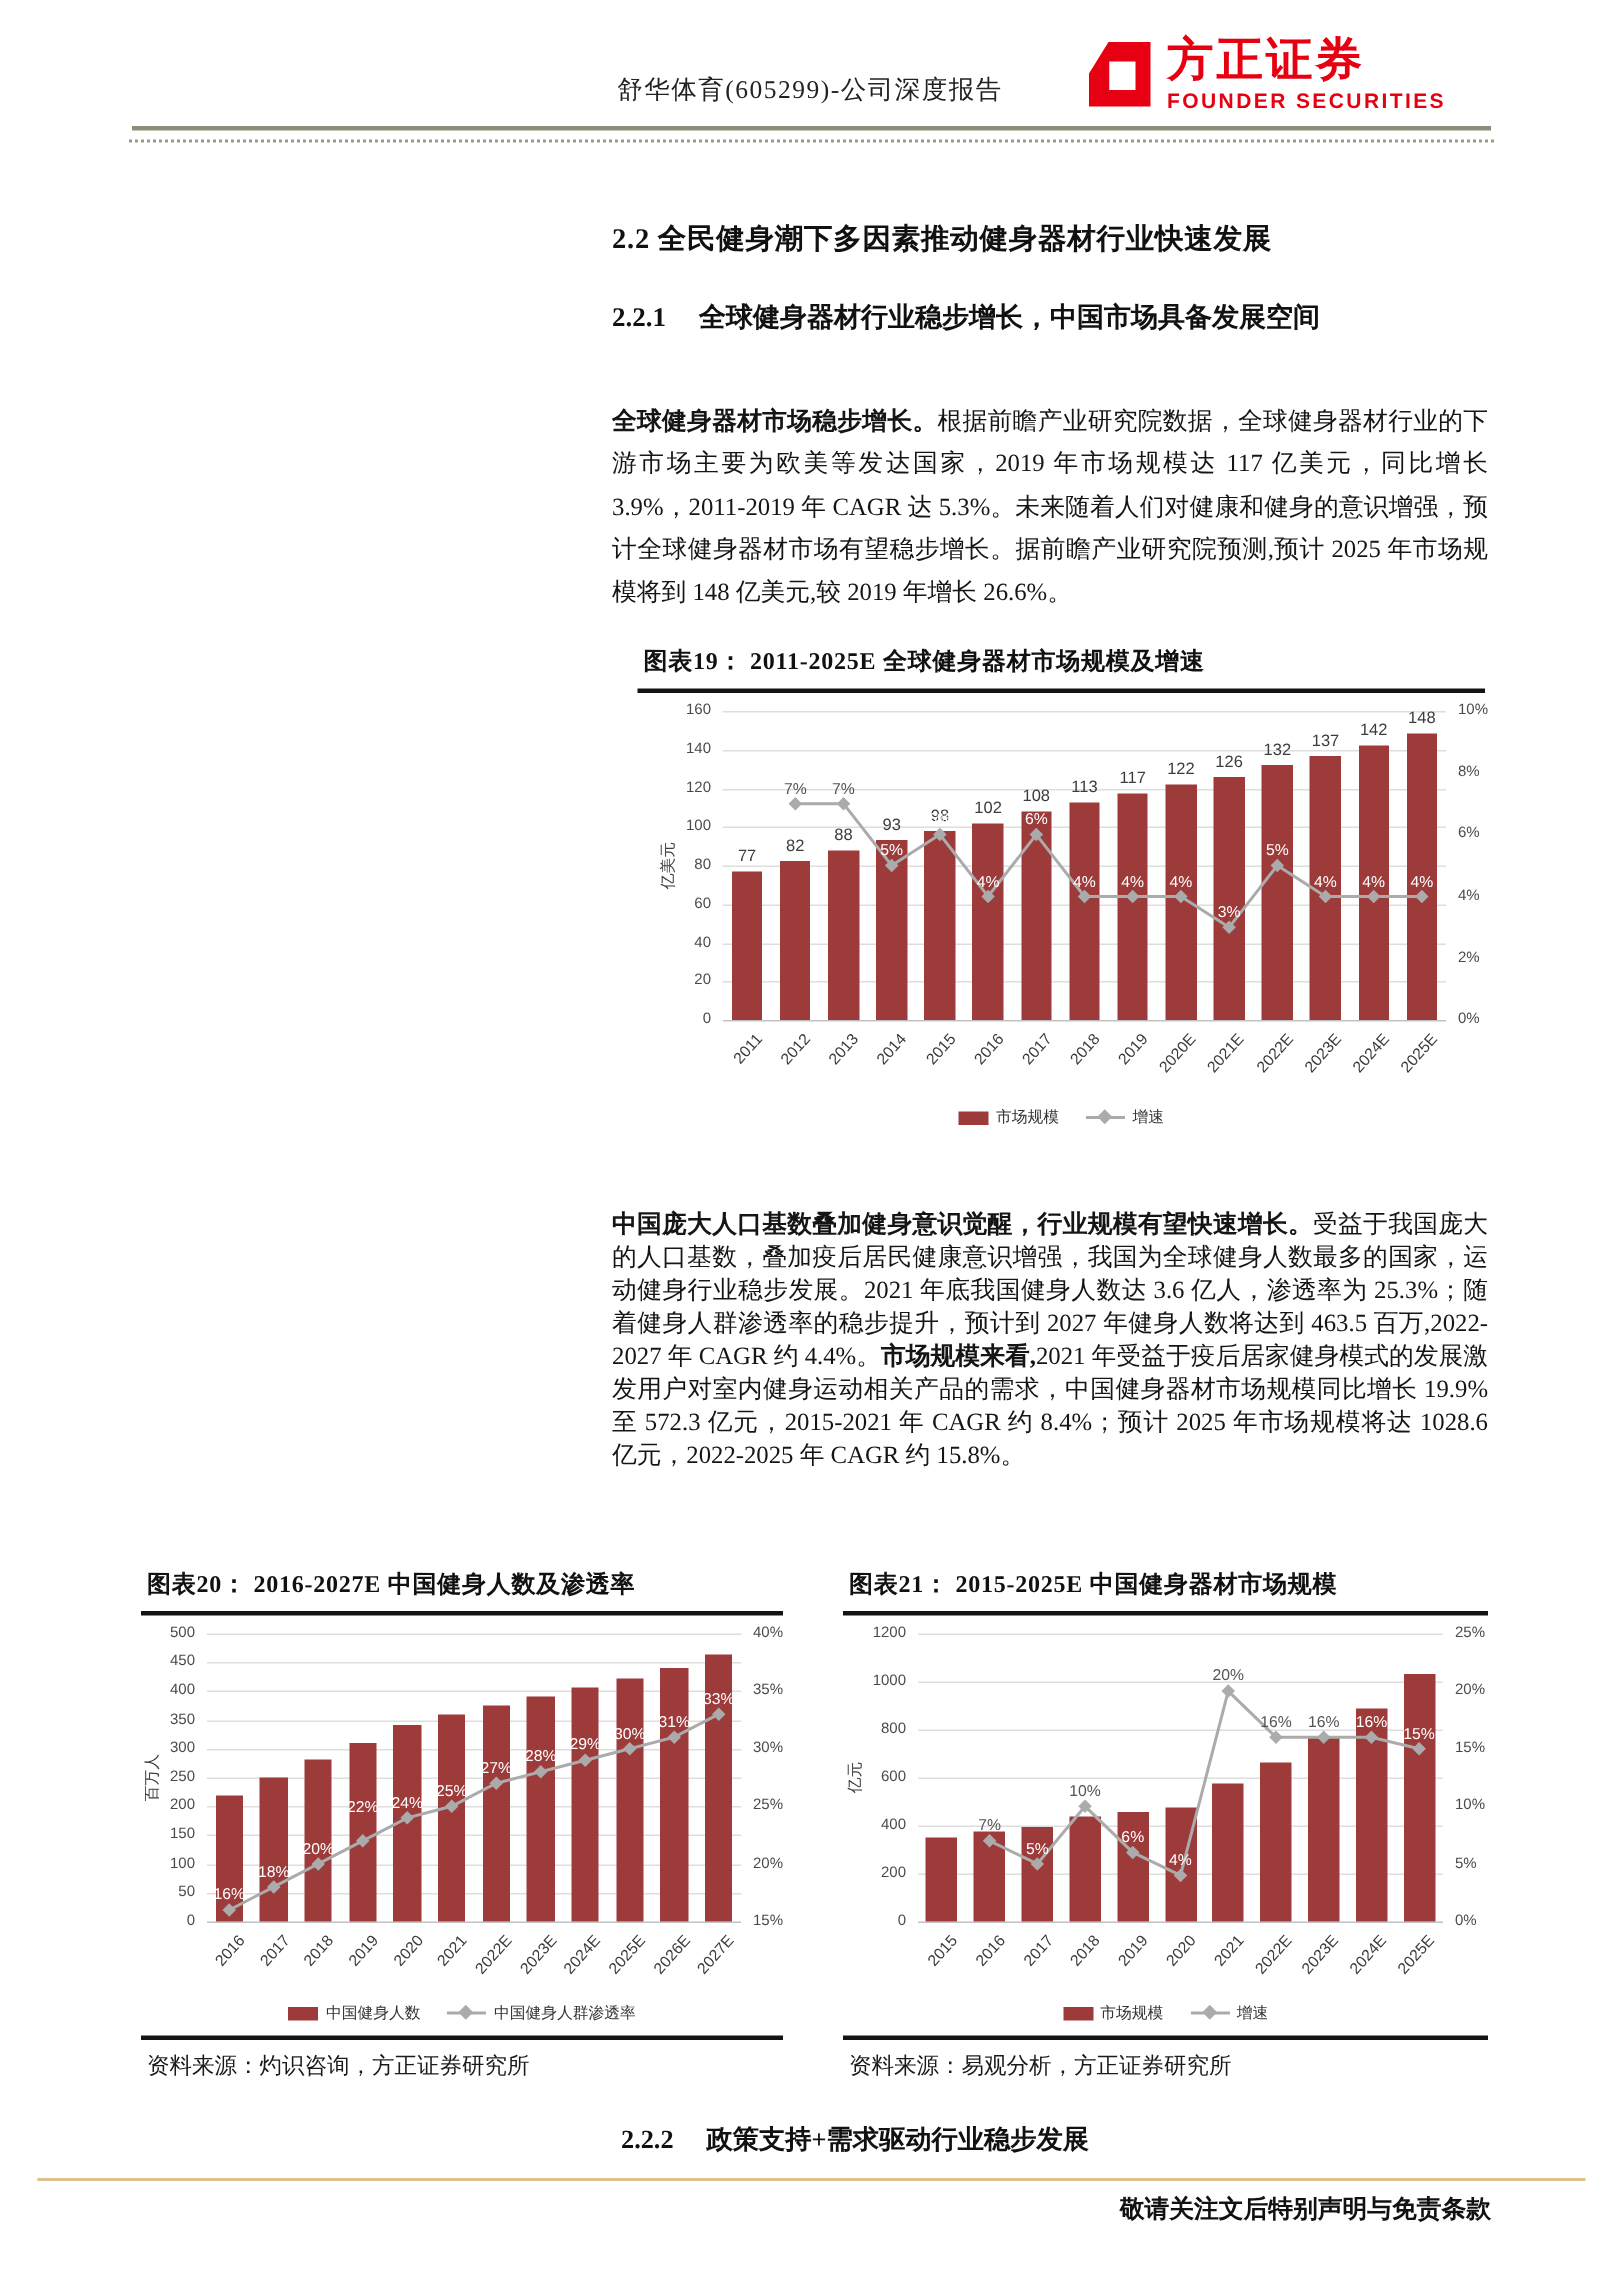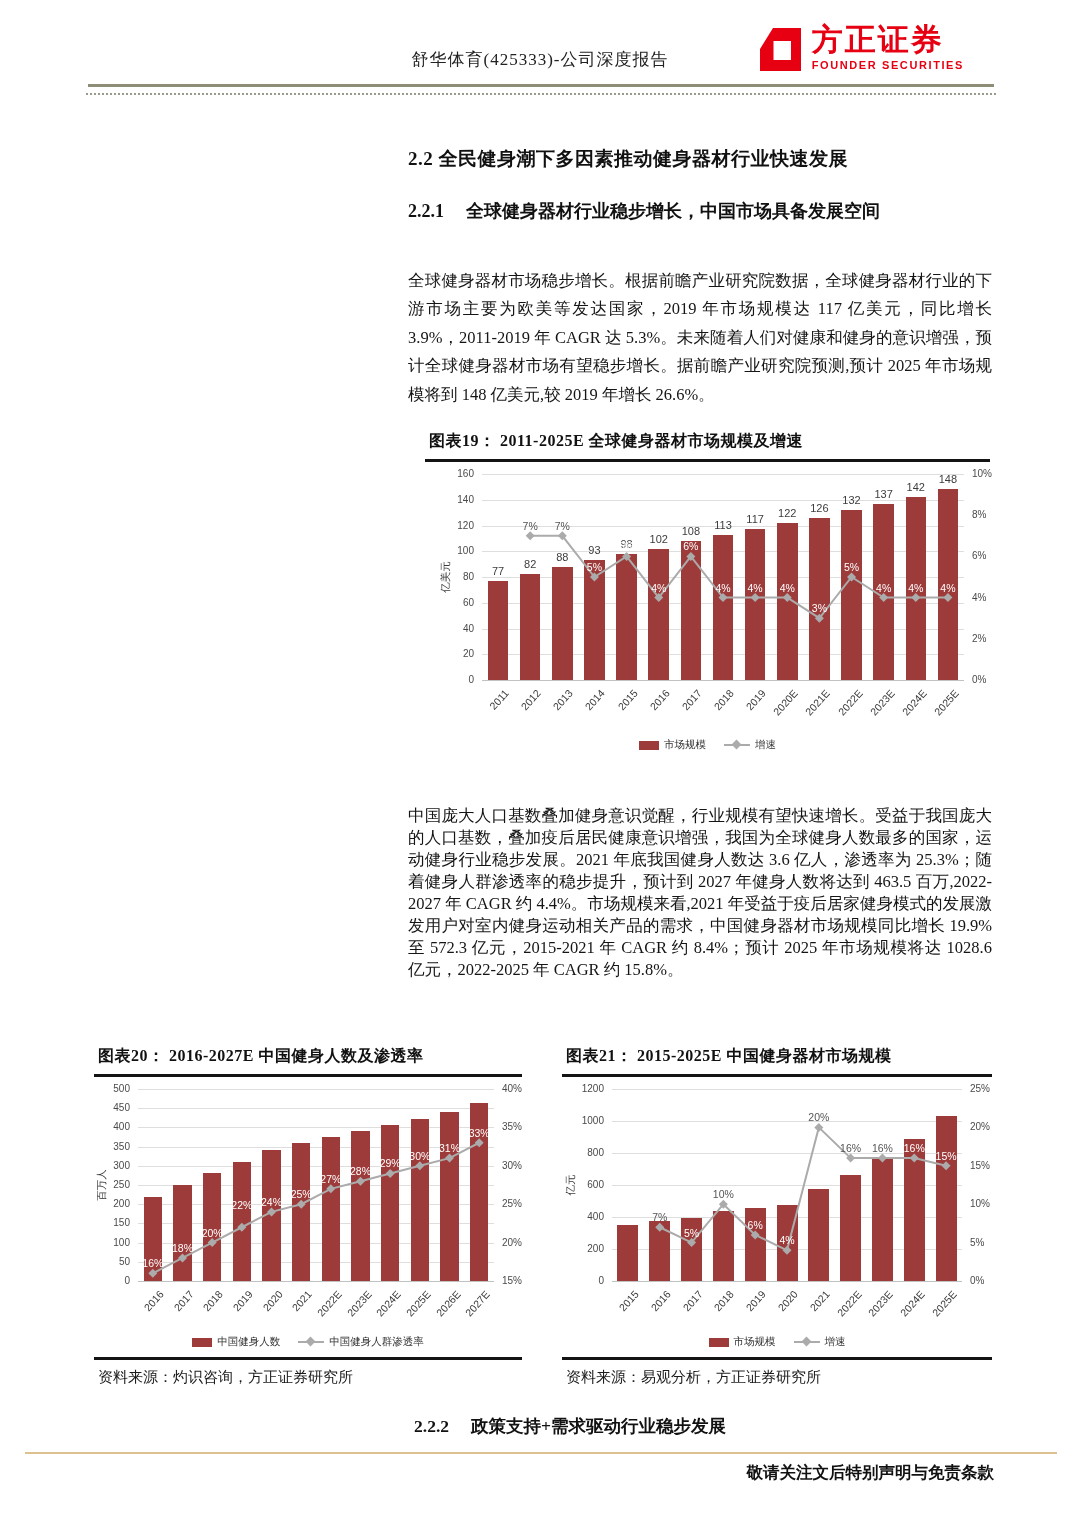--- a/index.html
+++ b/index.html
@@ -6,32 +6,32 @@
   .page{position:relative;width:1080px;height:1527px;margin:0 auto;background:#ffffff;
         font-family:"Liberation Serif","DejaVu Serif",serif;color:#111;overflow:hidden;}
   
   .doc-title{position:absolute;left:0;top:48px;width:100%;text-align:center;
              font-size:17px;letter-spacing:1px;color:#222;}
   .logo{position:absolute;right:116px;top:24px;display:flex;align-items:flex-start;gap:8px;}
   .logo-txt{display:flex;flex-direction:column;line-height:1;}
   .logo-cn{font-family:"Liberation Sans","DejaVu Sans",sans-serif;font-weight:bold;
            font-size:31px;color:#E60012;letter-spacing:2px;}
   .logo-en{font-family:"Liberation Sans","DejaVu Sans",sans-serif;font-weight:bold;
-           font-size:11px;color:#E60012;letter-spacing:1.6px;margin-top:5px;}
+           font-size:14px;color:#E60012;letter-spacing:1.6px;margin-top:5px;}
   .hrule1{position:absolute;left:88px;top:84px;width:906px;height:3px;background:#8E8E78;}
   .hrule2{position:absolute;left:86px;top:93px;width:910px;height:0;border-top:2px dotted #9a9a8c;}
   
   .h22{position:absolute;left:408px;top:146px;font-size:19px;font-weight:bold;letter-spacing:0.5px;}
   .h221{position:absolute;left:408px;top:199px;font-size:18px;font-weight:bold;}
   .h221 .num,.h222 .num{margin-right:22px;}
   .para{position:absolute;left:408px;width:584px;font-size:16.5px;line-height:28.5px;
         text-align:justify;color:#151515;}
   .p1{top:250px;}
   .p2{top:788px;line-height:22px;}
-  .b{font-weight:normal;}
+  .b{font-weight:bold;}
   .h222{position:absolute;left:414px;top:1414px;font-size:17.5px;font-weight:bold;}
   
   .figure{position:absolute;}
   #fig19{left:425px;top:429px;width:565px;}
   #fig20{left:94px;top:1044px;width:428px;}
   #fig21{left:562px;top:1044px;width:430px;}
   .fig-caption{font-size:16px;font-weight:bold;padding:2px 0 7px 4px;border-bottom:3px solid #141414;
                letter-spacing:0.5px;white-space:nowrap;}
   .fig-source{border-top:3px solid #141414;margin-top:8px;padding:8px 0 0 4px;font-size:15px;color:#1a1a1a;}
   
@@ -61,21 +61,21 @@
   .frule{position:absolute;left:25px;top:1452px;width:1032px;height:2px;background:#DCC08E;}
   .pagenum{position:absolute;left:0;top:1458px;width:100%;text-align:center;font-size:15px;color:#222;}
   .disclaimer{position:absolute;right:86px;top:1462px;font-size:16.5px;font-weight:bold;color:#111;
               font-family:"Liberation Sans","DejaVu Sans",sans-serif;text-align:right;}
 </style>
 </head>
 <body>
 
 <div class="page">
 
-  <div class="doc-title">舒华体育(425333)-公司深度报告</div>
+  <div class="doc-title">舒华体育(605299)-公司深度报告</div>
   <div class="logo">
     <span>
       <svg width="48" height="52" viewBox="0 0 48 52">
         <path fill="#E60012" fill-rule="evenodd" d="M17 4 L45 4 L45 47 L4 47 L4 25 Z  M17.5 17 L17.5 36 L35 36 L35 17 Z"></path>
       </svg>
     </span>
     <span class="logo-txt">
       <span class="logo-cn">方正证券</span>
       <span class="logo-en">FOUNDER SECURITIES</span>
     </span>

